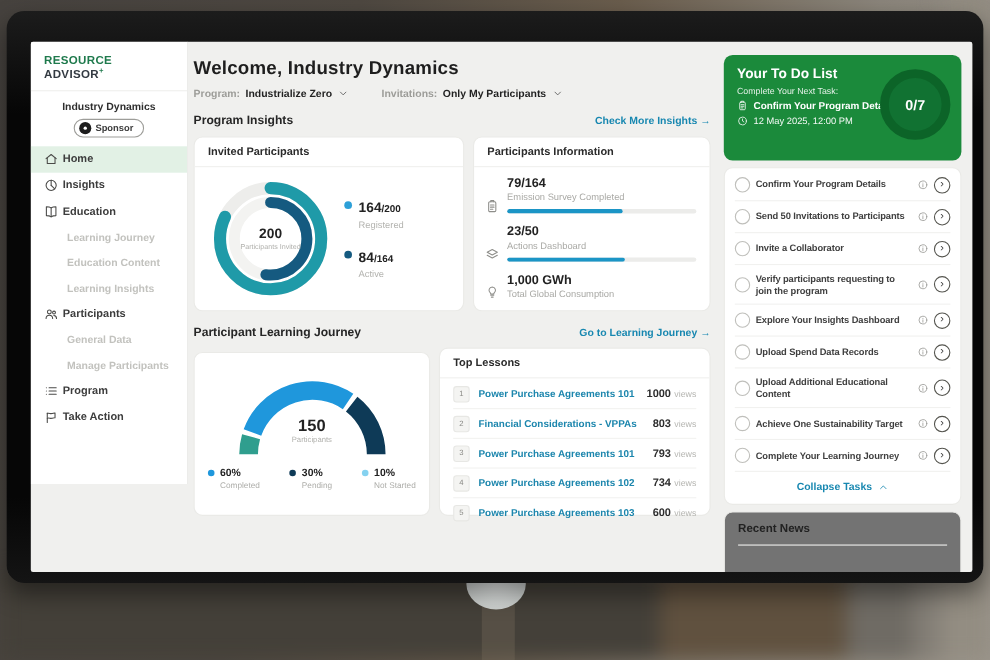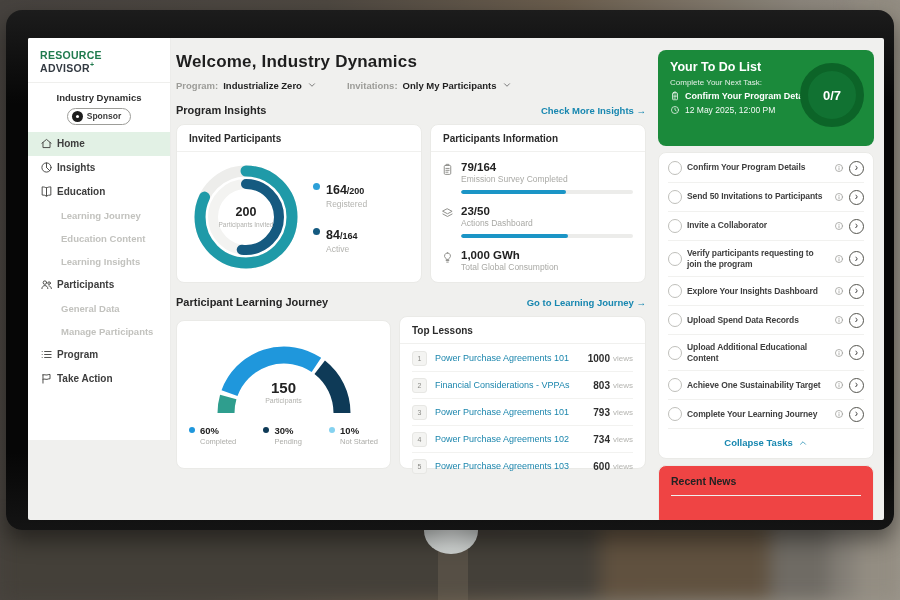--- a/index.html
+++ b/index.html
@@ -58,21 +58,21 @@
   .donut-center .dc-lab{font-size:6.5px;color:#b1b1ad;width:56px;line-height:1.3;margin-top:2px;}
   .leg{margin-left:8px;display:flex;flex-direction:column;gap:16px;}
   .leg-item{position:relative;padding-left:13px;}
   .leg-dot{position:absolute;left:0;top:3px;width:7px;height:7px;border-radius:50%;}
   .leg-val{font-size:12.5px;font-weight:700;color:#222;}
   .leg-tot{font-size:9px;font-weight:700;color:#222;}
   .leg-lab{font-size:8.5px;color:#b3b3af;margin-top:1px;}
 
   
   .info-body{padding:9px 12px 0 10px;}
-  .info-row{display:flex;gap:7px;margin-bottom:11px;}
+  .info-row{display:flex;gap:7px;margin-bottom:11px;align-items:flex-end;}
   .info-ico{color:#8e8e8a;margin-top:2px;}
   .info-col{flex:1;}
   .info-val{font-size:11.5px;font-weight:700;color:#222;}
   .info-lab{font-size:8.5px;color:#a9a9a5;margin-top:1px;}
   .bar{height:4px;border-radius:2px;background:#ececea;margin-top:6px;overflow:hidden;}
   .bar-fill{height:100%;border-radius:2px;background:#1b95c6;}
 
   
   .gauge-body{position:relative;height:96px;}
   .gauge-svg{display:block;margin:6px auto 0;}
@@ -84,21 +84,21 @@
   .gleg-dot{position:absolute;left:0;top:2px;width:6px;height:6px;border-radius:50%;}
   .gleg-pct{font-size:9.5px;font-weight:700;color:#222;}
   .gleg-lab{font-size:7.5px;color:#adada9;margin-top:1px;}
 
   
   .lessons{padding:1px 12px 0;}
   .lesson-row{display:flex;align-items:center;height:26px;border-bottom:1px solid #f2f2f0;}
   .lesson-row:last-child{border-bottom:none;}
   .rank{width:13px;height:13px;border-radius:3px;background:#f4f4f2;border:1px solid #e7e7e4;
     font-size:7px;color:#8a8a86;display:flex;align-items:center;justify-content:center;flex-shrink:0;}
-  .lesson-title{flex:1;margin-left:8px;font-size:9px;font-weight:400;color:#1c86ad;cursor:pointer;
+  .lesson-title{flex:1;margin-left:8px;font-size:9px;font-weight:700;color:#1c86ad;cursor:pointer;
     white-space:nowrap;overflow:hidden;}
   .views-n{font-size:10px;font-weight:700;color:#2e2e2e;}
   .views-s{font-size:8px;color:#b5b5b1;margin-left:3px;}
 
   
   .rightcol{position:absolute;left:630px;top:0;width:216px;}
   .todo-head{margin-top:12px;background:#1b8a3b;border-radius:8px;color:#fff;position:relative;
     padding:10px 12px;height:76px;}
   .todo-title{font-size:12.5px;font-weight:700;}
   .todo-sub{font-size:8px;opacity:.88;margin-top:4px;}
@@ -110,21 +110,21 @@
     font-size:13px;font-weight:700;color:#fff;}
   .todo-card{margin-top:6px;background:#fff;border:1px solid #eaeae7;border-radius:8px;padding:1px 9px;}
   .task-row{display:flex;align-items:center;gap:5px;padding:6.5px 0;border-bottom:1px solid #f1f1ef;}
   .task-check{width:12px;height:12px;border:1.5px solid #bfbfbb;border-radius:50%;flex-shrink:0;cursor:pointer;}
   .task-label{flex:1;font-size:8.5px;font-weight:600;color:#3f3f3f;line-height:1.3;letter-spacing:-.1px;}
   .task-info{color:#9a9a96;cursor:pointer;flex-shrink:0;}
   .task-chev{width:15px;height:15px;border:1.3px solid #55554f;border-radius:50%;flex-shrink:0;
     display:flex;align-items:center;justify-content:center;font-size:10px;color:#3c3c3c;cursor:pointer;padding-bottom:1px;box-sizing:border-box;}
   .collapse-row{display:flex;align-items:center;justify-content:center;gap:5px;padding:8px 0 9px;
     color:#1787b0;font-weight:700;font-size:9.5px;cursor:pointer;}
-  .news-card{margin-top:6px;background:#ef4444;border:1px solid #eaeae7;border-radius:8px;padding:9px 12px 30px;}
+  .news-card{margin-top:6px;background:#737373;border:1px solid #eaeae7;border-radius:8px;padding:9px 12px 30px;}
   .news-title{font-size:10.5px;font-weight:700;color:#222;padding-bottom:8px;border-bottom:1px solid #f0f0ee;}
 </style>
 </head>
 <body>
 
 <div id="stage">
   <div class="bg-blur">
     <div class="bg-piece" style="left:0;top:520px;width:600px;height:80px;background:#444039;"></div>
     <div class="bg-piece" style="left:600px;top:518px;width:185px;height:82px;background:#60513f;"></div>
     <div class="bg-piece" style="left:785px;top:515px;width:115px;height:85px;background:#837e76;"></div>

